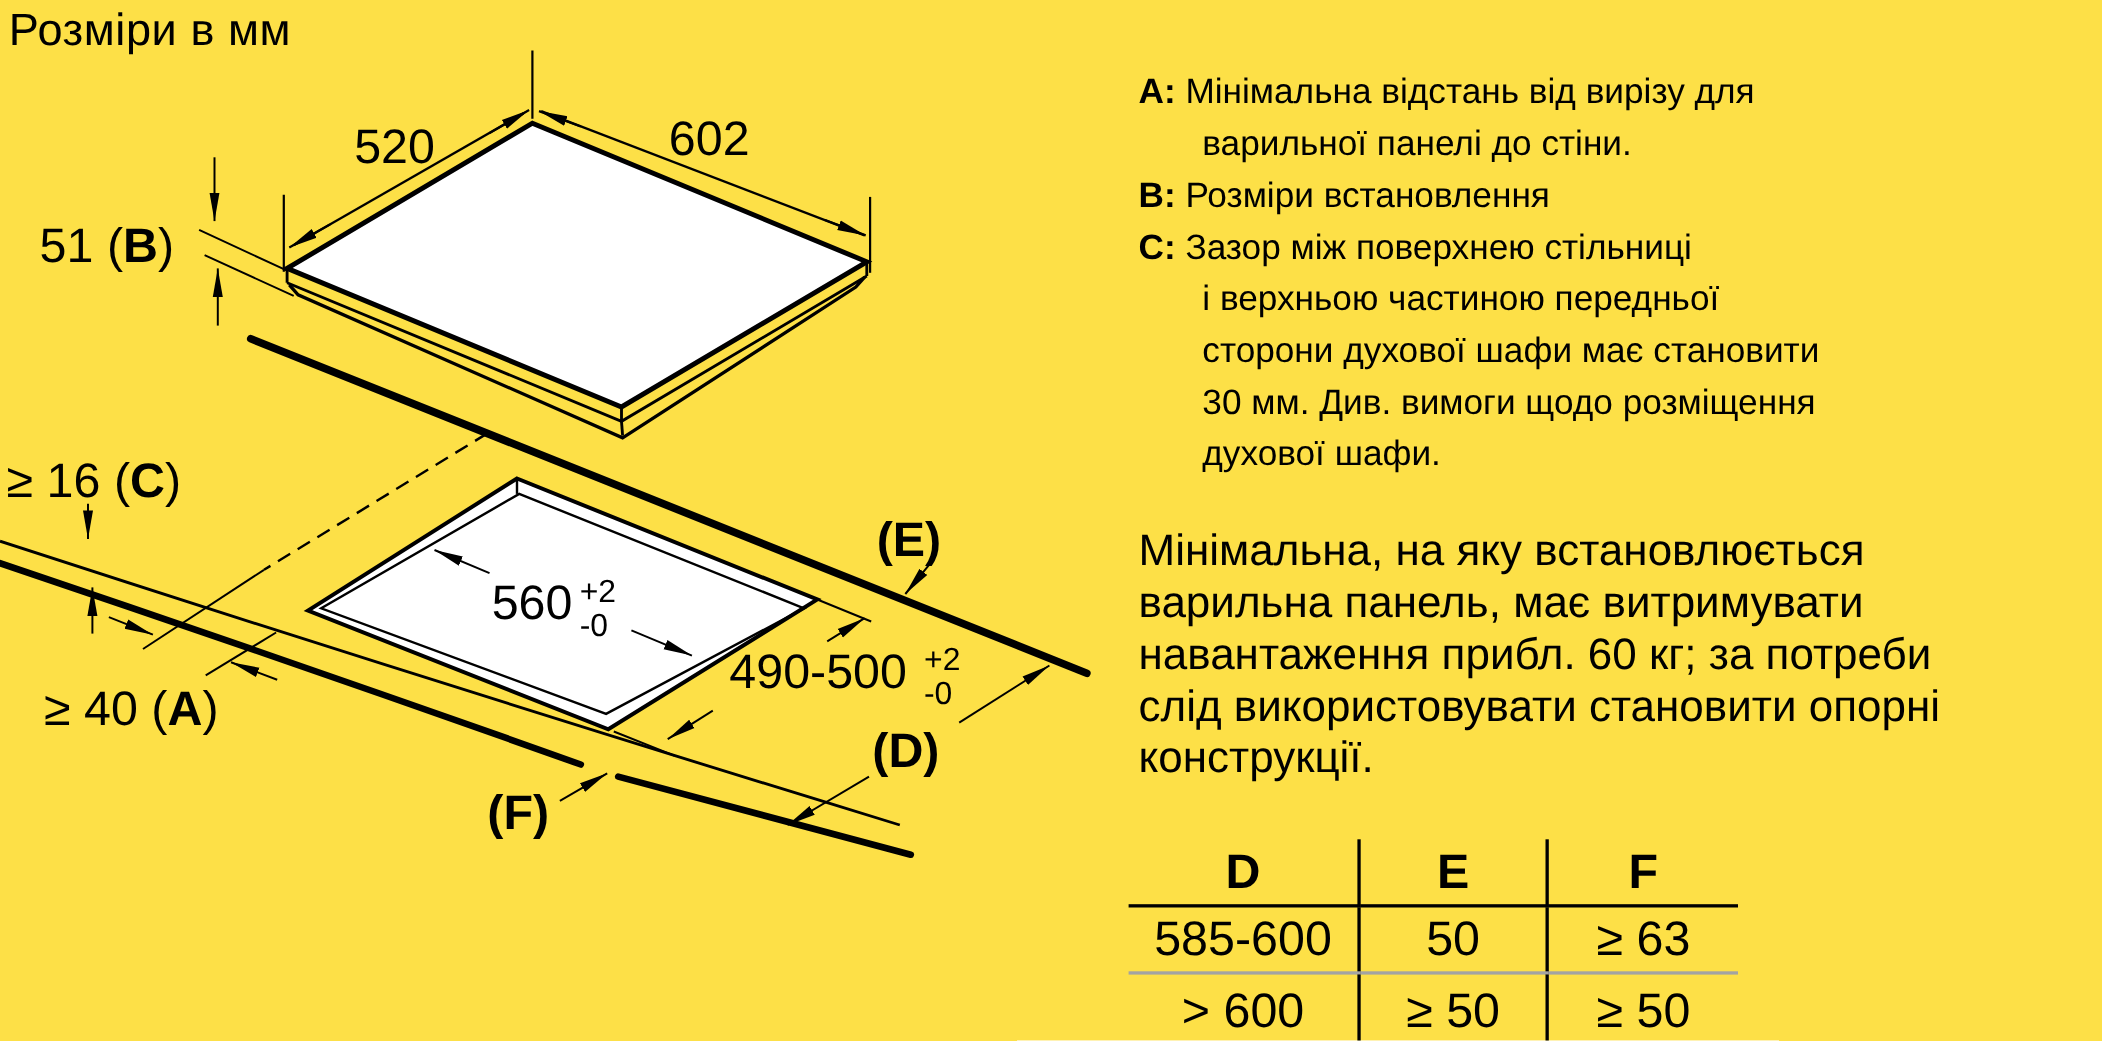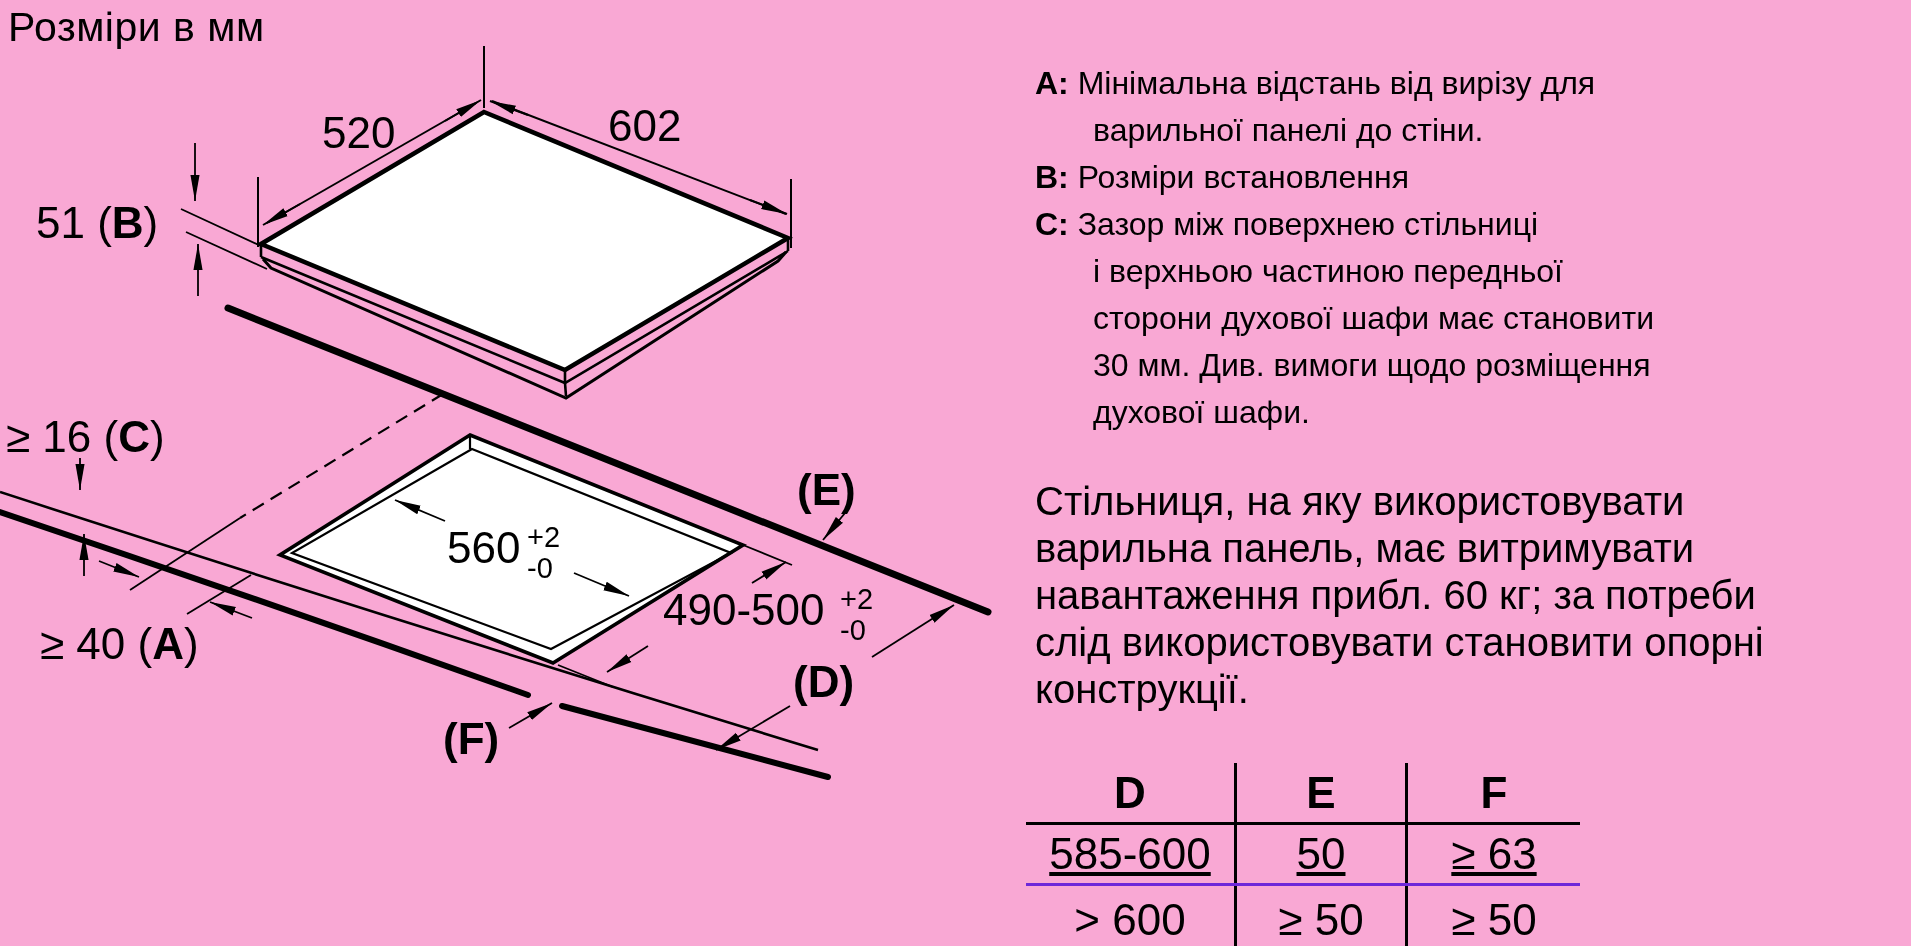--- a/index.html
+++ b/index.html
@@ -1,17 +1,17 @@
 <!DOCTYPE html>
 <html><head>
 <meta charset="utf-8">
 <style>
   html,body{margin:0;padding:0;background:#ffffff;width:1911px;height:946px;overflow:hidden;
             font-family:"Liberation Sans", sans-serif;color:#000;}
-  .stage{position:relative;width:1911px;height:946px;background:#f9a8d4;}
+  .stage{position:relative;width:1911px;height:946px;background:#fde047;}
   svg text{font-family:"Liberation Sans", sans-serif;fill:#000;}
   .dimnum{font-size:44px;}
   .dimtol{font-size:29px;}
   .biglabel{font-size:44px;font-weight:bold;}
   .ttl{position:absolute;left:8px;top:4px;font-size:41px;letter-spacing:0.5px;}
   .rightcol{position:absolute;left:1035px;top:60px;width:876px;}
   .legend{font-size:32px;line-height:47px;}
   .legend-item{padding-left:58px;text-indent:-58px;}
   .legend-letter,.legend-colon{font-weight:bold;}
   .legend-text{display:inline;}
@@ -19,21 +19,21 @@
   .legend-text div:first-child{display:inline;}
   .para{position:absolute;left:1035px;top:478px;width:876px;font-size:40px;line-height:47px;}
   .para div{white-space:nowrap;}
   .dtable{position:absolute;left:1026px;top:763px;border-collapse:collapse;font-size:44px;}
   .dtable td{text-align:center;vertical-align:middle;padding:0;}
   .dtable td.c1{width:208px;}
   .dtable td.c2{width:168px;}
   .dtable td.c3{width:172px;}
   .dtable td.vr{border-right:3px solid #000;}
   .dtable tr.hdr td{font-weight:bold;height:59px;border-bottom:3px solid #000;}
-  .dtable tr.r1 td{height:58px;border-bottom:3px solid #6d28d9;text-decoration:underline;}
+  .dtable tr.r1 td{height:58px;border-bottom:3px solid #a3a3a3;}
   .dtable tr.r2 td{height:68px;}
 </style>
 </head>
 <body>
 
 <div class="stage">
 
   <div class="ttl">Розміри в мм</div>
 
   <svg width="1030" height="946" viewBox="0 0 1030 946">
@@ -143,21 +143,21 @@
       <span class="legend-text"><div>Розміри встановлення</div></span>
     </div>
     <div class="legend-item">
       <span class="legend-letter">C</span><span class="legend-colon">:</span>
       <span class="legend-text"><div>Зазор між поверхнею стільниці</div><div>і верхньою частиною передньої</div><div>сторони духової шафи має становити</div><div>30 мм. Див. вимоги щодо розміщення</div><div>духової шафи.</div></span>
     </div>
   </div>
 
   
   <div class="para">
-      <div>Стільниця, на яку використовувати</div>
+      <div>Мінімальна, на яку встановлюється</div>
       <div>варильна панель, має витримувати</div>
       <div>навантаження прибл. 60 кг; за потреби</div>
       <div>слід використовувати становити опорні</div>
       <div>конструкції.</div>
     </div>
 
   
   <table class="dtable">
     <tbody>
         <tr class="hdr">

